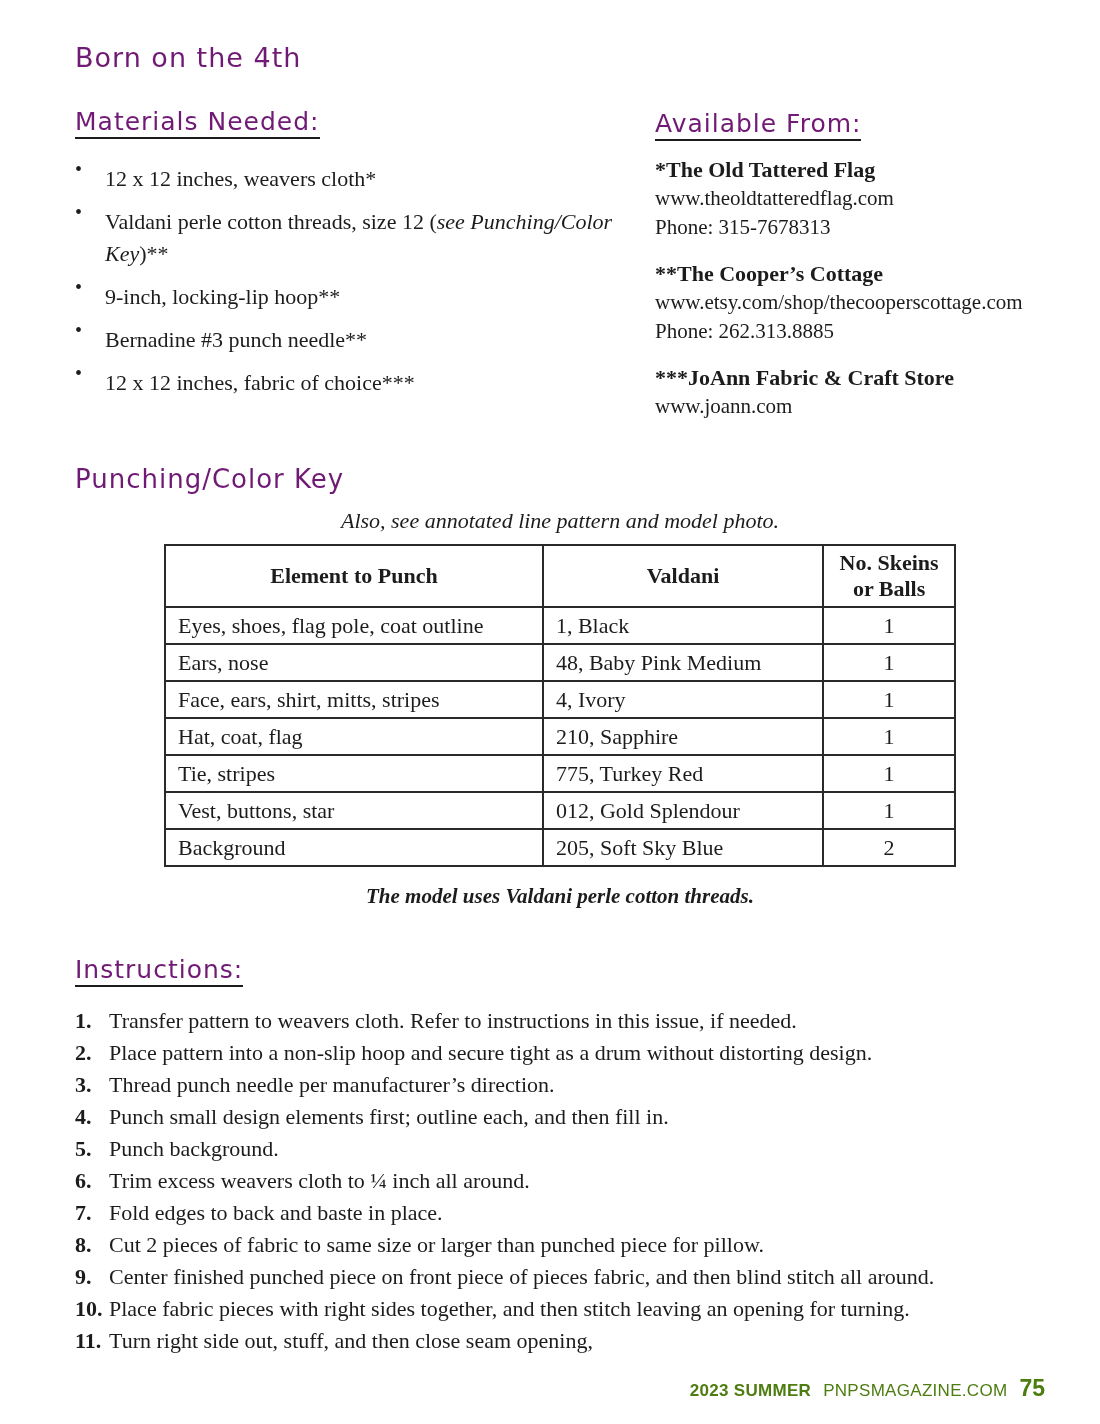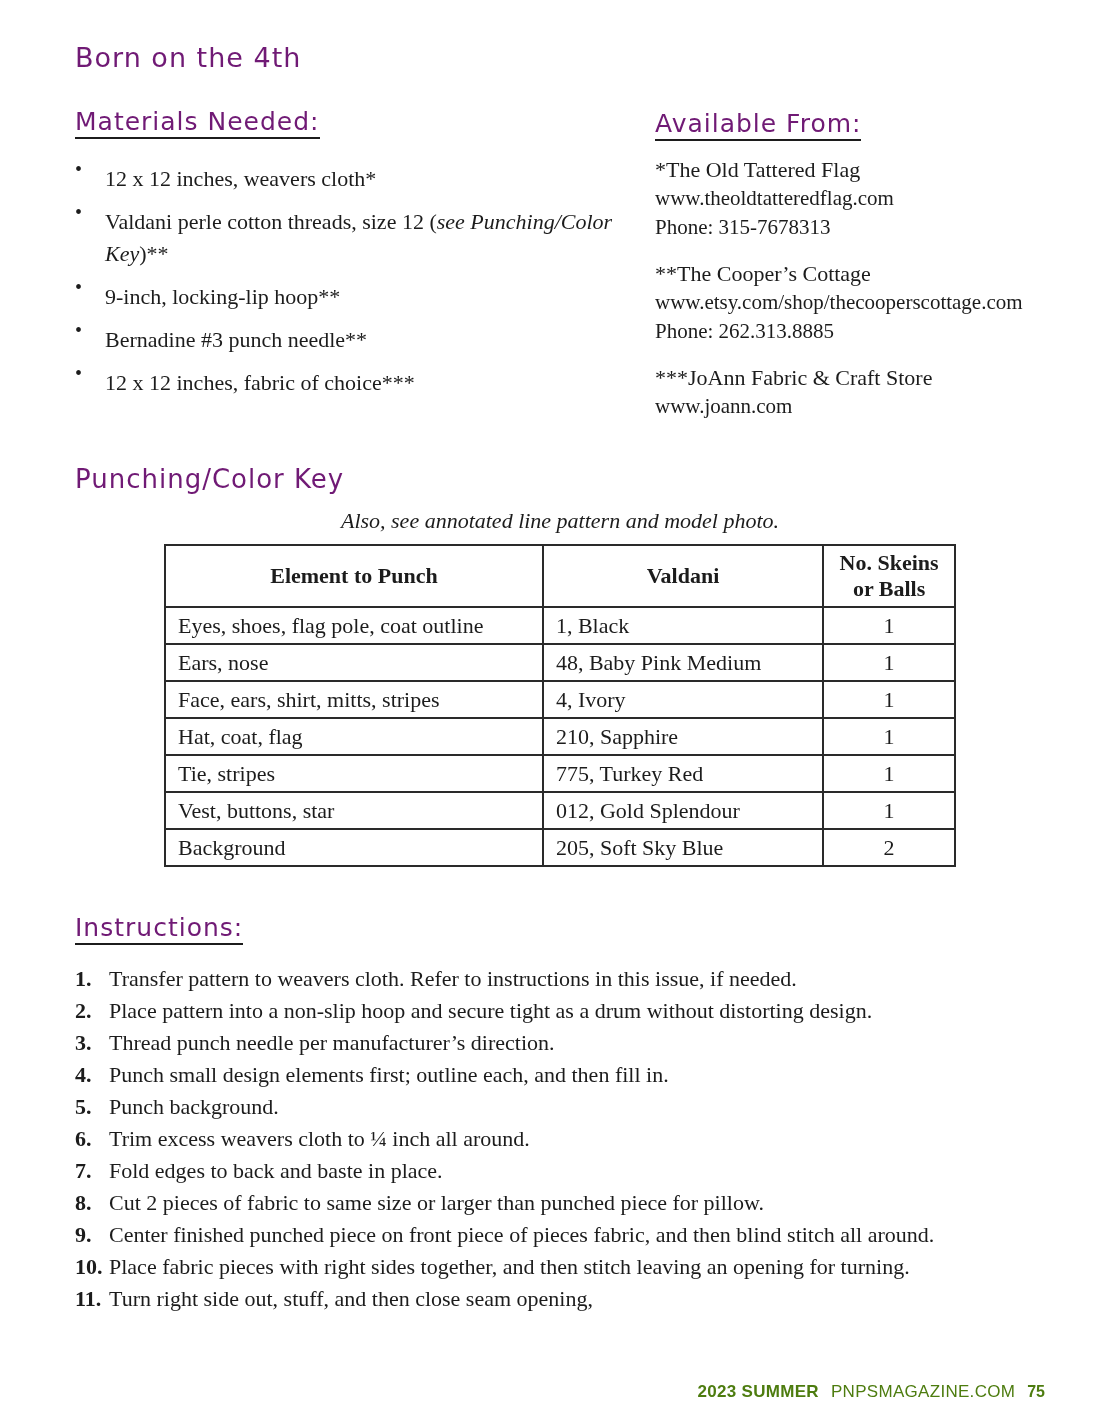--- a/index.html
+++ b/index.html
@@ -36,21 +36,21 @@
   .materials-col { width: 580px; }
   .available-col { flex: 1; padding-top: 2px; }
 
   .mat-list { list-style: none; font-size: 22px; }
   .mat-item { display: flex; line-height: 32px; margin-bottom: 1px; }
   .bullet { width: 30px; flex-shrink: 0; font-size: 20px; }
   .mat-text { flex: 1; margin-top: 10px; }
   .em { font-style: italic; }
 
   .vendor { margin-bottom: 17px; font-size: 21px; line-height: 29px; }
-  .vendor-name { font-weight: normal; font-size: 22px; }
+  .vendor-name { font-weight: bold; font-size: 22px; }
 
   .colorkey-heading { text-align: left; font-size: 26px; margin-top: 26px; }
   .colorkey-sub {
     text-align: center;
     font-style: italic;
     font-size: 22px;
     margin-top: 14px;
   }
 
   table.color-key {
@@ -96,21 +96,21 @@
     bottom: 22px;
     font-family: "Liberation Sans", sans-serif;
     font-size: 17px;
     display: flex;
     align-items: baseline;
     gap: 12px;
     color: #4d7c0f;
   }
   .footer .issue { font-weight: bold; letter-spacing: 0.3px; }
   .footer .site { letter-spacing: 0.3px; }
-  .footer .pagenum { font-weight: bold; font-size: 16px; }
+  .footer .pagenum { font-weight: bold; font-size: 23px; }
 </style>
 </head>
 <body>
 
 <div class="page">
   <div class="content">
 
     <div class="deco page-title">Born on the 4th</div>
 
     <div class="top-row">
@@ -204,20 +204,21 @@
           <td class="num">1</td>
         </tr>
         <tr>
           <td>Background</td>
           <td>205, Soft Sky Blue</td>
           <td class="num">2</td>
         </tr>
       </tbody>
     </table>
 
+    <div class="table-caption">The model uses Valdani perle cotton threads.</div>
 
     <div class="instructions">
       <div class="deco section-heading">Instructions:</div>
       <div class="steps">
         <div class="step">
           <span class="step-num">1.</span>
           <span class="step-text">Transfer pattern to weavers cloth. Refer to instructions in this issue, if needed.</span>
         </div>
         <div class="step">
           <span class="step-num">2.</span>

